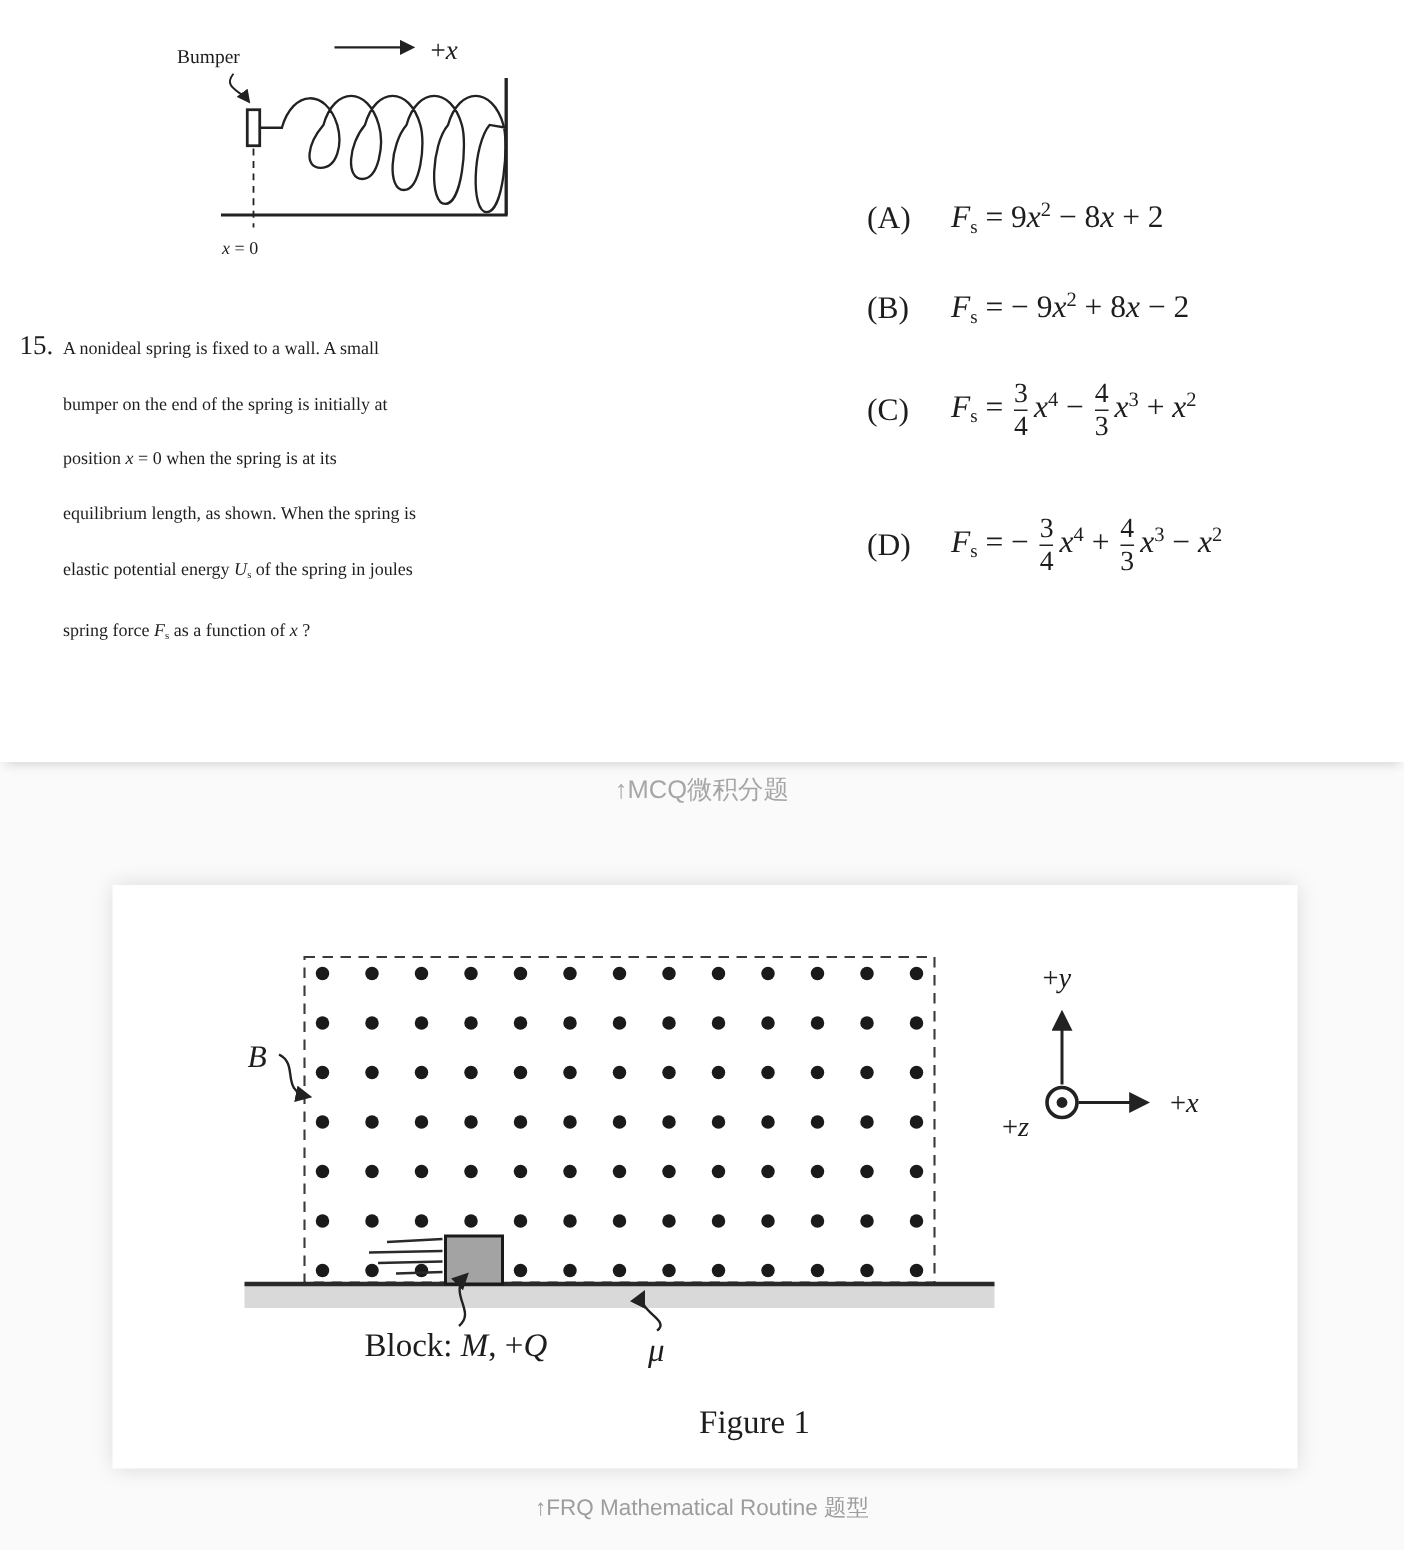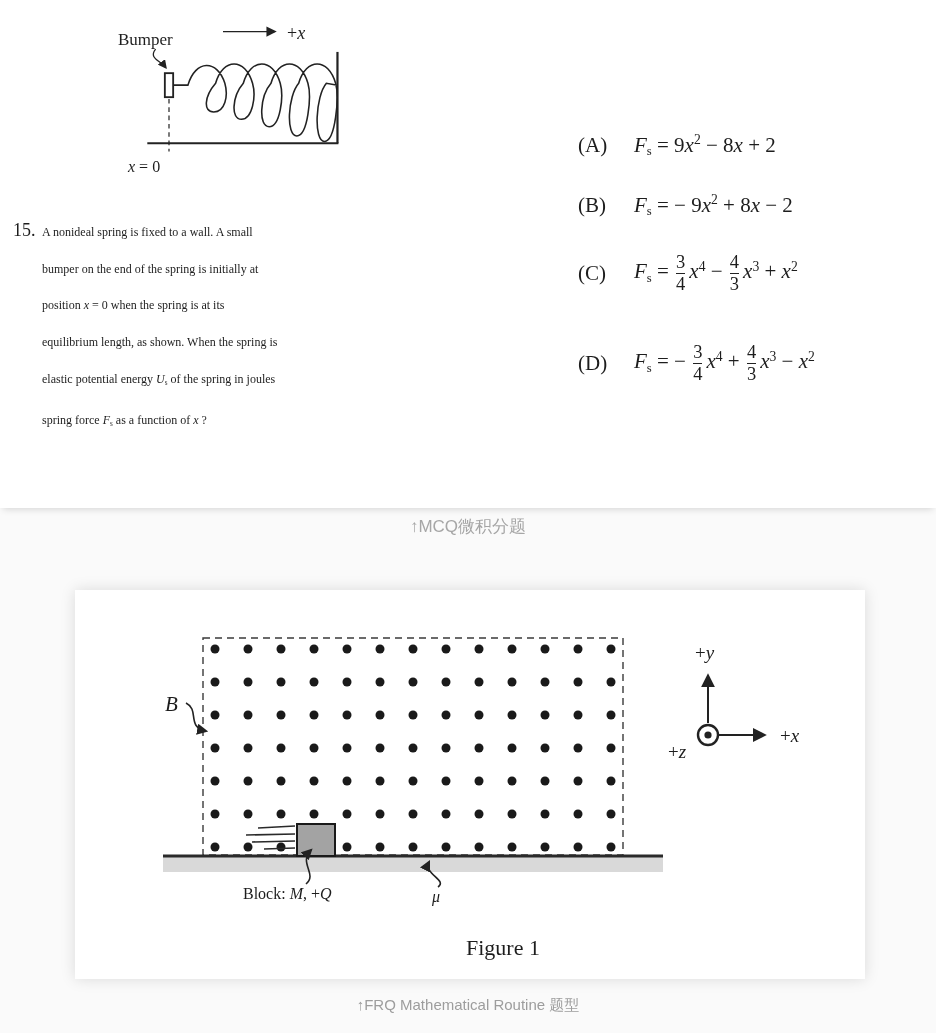--- a/index.html
+++ b/index.html
@@ -8,21 +8,21 @@
     background:#fafafa;
     font-family:"Liberation Serif", serif;
     color:#1d1d1d;
   }
   .abs{position:absolute;}
   
   .mcq-card{
     position:absolute;left:0;top:0;width:936px;height:508px;background:#ffffff;
     box-shadow:0 4px 7px -3px rgba(0,0,0,0.16);
   }
-  .fig-label{position:absolute;font-size:17px;line-height:1;white-space:nowrap;}
+  .fig-label{position:absolute;font-size:13px;line-height:1;white-space:nowrap;}
   .q-number{position:absolute;left:13px;top:220px;font-size:18px;}
   .q-lines{position:absolute;left:42px;top:214px;width:452px;font-size:12px;line-height:36.7px;}
   .q-line{white-space:nowrap;}
   .options{position:absolute;left:578px;top:0;width:350px;}
   .opt{position:absolute;display:flex;align-items:center;gap:16px;font-size:21px;white-space:nowrap;}
   .opt .opt-label{width:40px;}
   sub{font-size:0.6em;vertical-align:-0.28em;}
   sup{font-size:0.65em;vertical-align:0.55em;}
   .frac{display:inline-flex;flex-direction:column;text-align:center;vertical-align:middle;
         margin:0 4px 0 2px;line-height:1.12;font-size:0.88em;}
@@ -30,21 +30,21 @@
   
   .caption{position:absolute;left:0;width:936px;text-align:center;
     font-family:Liberation Sans, sans-serif;color:#a6a6a6;}
   .caption-mcq{top:515px;font-size:17px;}
   .caption-frq{top:996px;font-size:15px;color:#9d9d9d;}
   
   .frq-card{
     position:absolute;left:75px;top:590px;width:790px;height:389px;background:#ffffff;
     box-shadow:0 0 14px rgba(0,0,0,0.13);
   }
-  .frq-label{position:absolute;font-size:16px;line-height:1;white-space:nowrap;}
+  .frq-label{position:absolute;font-size:22px;line-height:1;white-space:nowrap;}
   .fig1-caption{position:absolute;left:348px;top:345px;width:160px;text-align:center;font-size:22px;}
   i{font-style:italic;}
   svg{display:block;}
 </style>
 </head>
 <body>
 
 <section class="mcq-card">
 
   <svg class="abs" style="left:90px;top:15px;" width="290" height="180" viewBox="90 15 290 195">
@@ -69,21 +69,21 @@
          C192,63 216,63 224,89 C228,103 224,120 212,120 C200,120 202,103 214,89
          C222,61 246,61 254,89 C258,103 254,128 242,128 C230,128 232,103 244,89
          C252,61 276,61 284,89 C288,103 284,136 272,136 C260,136 262,103 274,89
          C282,61 306,61 314,89 C318,103 314,146 302,146 C290,146 292,103 304,89
          C312,61 336,61 344,89 C348,103 344,152 332,152 C320,152 322,103 334,89
          L346,91"></path>
   </svg>
 
   <div class="fig-label" style="left:118px;top:31px;">Bumper</div>
   <div class="fig-label" style="left:287px;top:24px;font-size:18px;">+<i>x</i></div>
-  <div class="fig-label" style="left:128px;top:159px;font-size:16px;"><i>x</i> = 0</div>
+  <div class="fig-label" style="left:148px;top:159px;font-size:12px;"><i>x</i> = 0</div>
 
   <div class="q-number">15.</div>
   <div class="q-lines">
     <div class="q-line">A nonideal spring is fixed to a wall. A small</div>
     <div class="q-line">bumper on the end of the spring is initially at</div>
     <div class="q-line">position <i>x</i> = 0 when the spring is at its</div>
     <div class="q-line">equilibrium length, as shown. When the spring is</div>
     <div class="q-line">elastic potential energy <i>U</i><sub>s</sub> of the spring in joules</div>
     <div class="q-line">spring force <i>F</i><sub>s</sub> as a function of <i>x</i> ?</div>
   </div>

